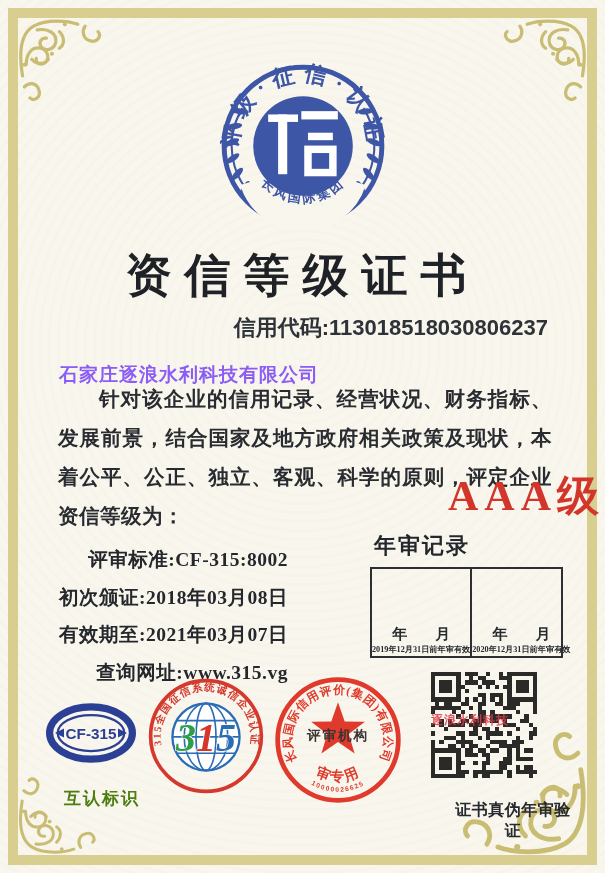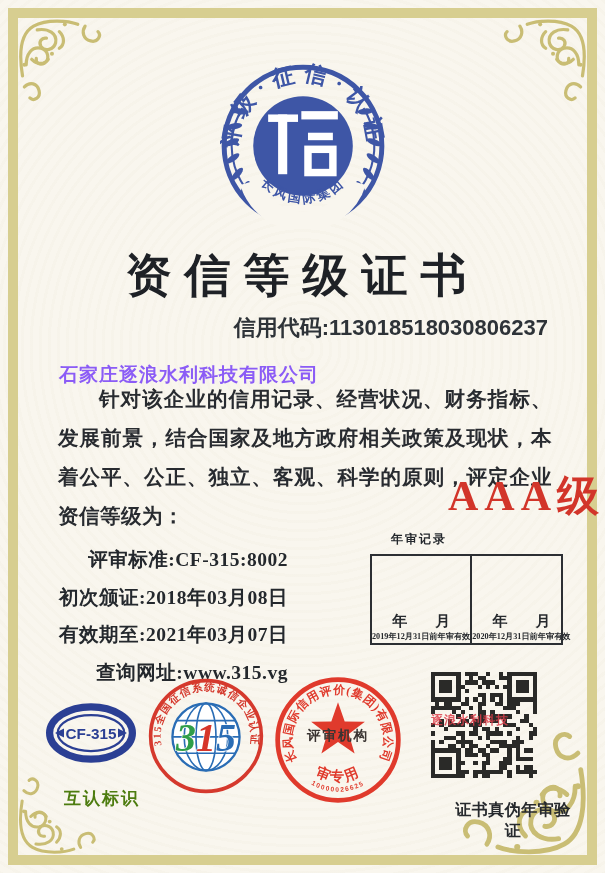--- a/index.html
+++ b/index.html
@@ -28,21 +28,21 @@
   .body-text{position:absolute;left:58px;top:380px;width:494px;
       font-size:20.5px;line-height:39px;font-weight:600;color:#282b30;
       text-align:justify;text-align-last:left;text-indent:2em;letter-spacing:0.5px;}
   .grade{position:absolute;left:0;top:468px;width:100%;text-align:right;
       font-size:42px;font-weight:bold;color:#d2352a;letter-spacing:6px;}
 
   .fields{position:absolute;left:59px;top:541px;font-size:19.5px;font-weight:bold;
       line-height:37.5px;color:#24282d;letter-spacing:0.5px;text-align:right;}
 
   .annual{position:absolute;left:370px;top:531px;width:194px;}
-  .annual-title{font-size:12px;font-weight:bold;letter-spacing:2px;color:#24282d;margin-left:21px;}
+  .annual-title{font-size:22px;font-weight:bold;letter-spacing:2px;color:#24282d;margin-left:4px;}
   .annual-table{margin-top:6px;width:193px;height:91px;border:2.5px solid #2c2f33;
       display:flex;box-sizing:border-box;background:transparent;}
   .annual-cell{flex:1;display:flex;flex-direction:column;justify-content:flex-end;
       align-items:center;box-sizing:border-box;}
   .annual-cell.first{border-right:2px solid #2c2f33;}
   .ym-line{display:flex;gap:28px;font-size:15px;font-weight:bold;color:#26292d;line-height:16px;}
   .annual-note{font-size:8.2px;font-weight:bold;white-space:nowrap;color:#26292d;
       margin:2px 0 1px 0;letter-spacing:0;}
 
   .cf315-svg{position:absolute;left:46px;top:702px;width:90px;height:62px;}

